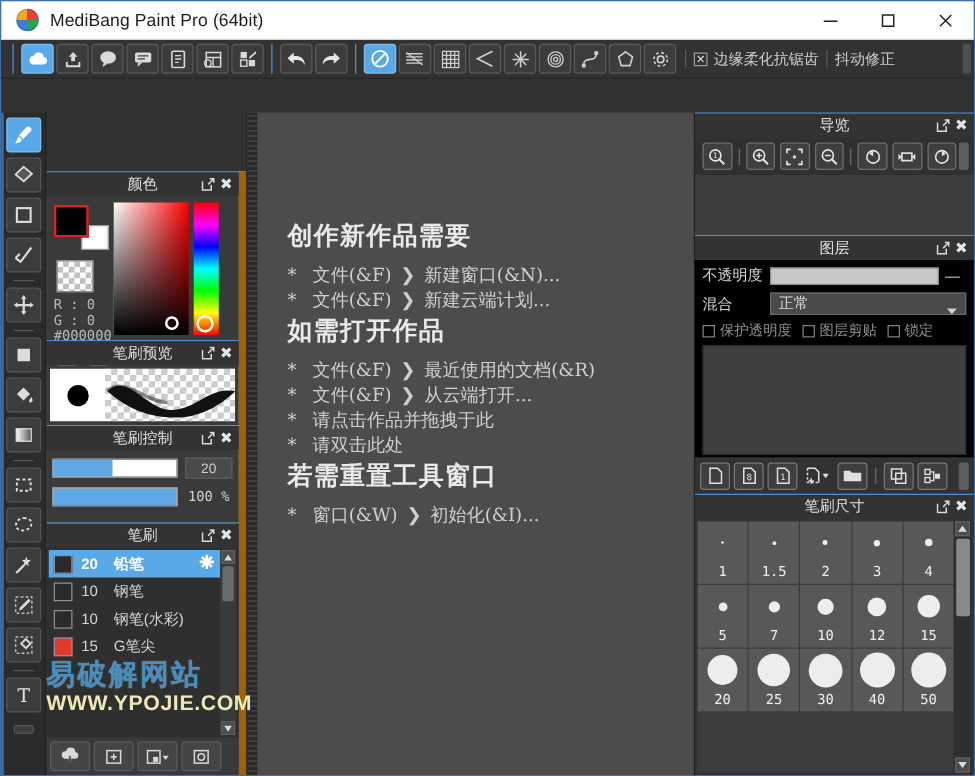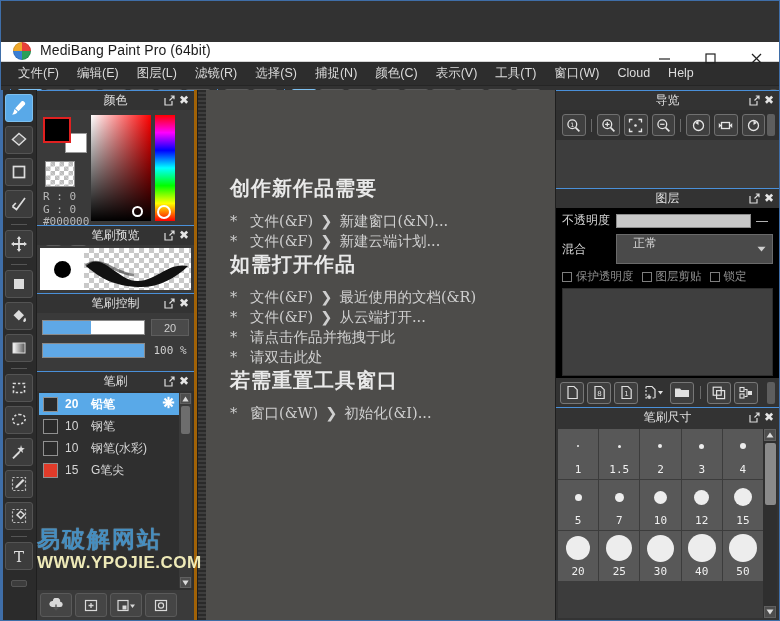--- a/index.html
+++ b/index.html
@@ -6,22 +6,22 @@
   html,body { width:780px; height:621px; overflow:hidden; }
   body {
     font-family: "Liberation Sans", "DejaVu Sans", sans-serif;
     background:#2b2b2b; color:#d8d8d8; font-size:12px;
     -webkit-font-smoothing: none;
   }
   .app { position:relative; width:780px; height:621px; background:#323232;
          border:1px solid #3f6ea8; }
 
   
-  .titlebar { height:20px; background:#ffffff; display:flex; align-items:flex-start;
-              border-bottom:1px solid #d4d4d4;margin-top:41px; }
+  .titlebar { height:31px; background:#ffffff; display:flex; align-items:center;
+              border-bottom:1px solid #d4d4d4; }
   .title-logo { width:18px; height:18px; margin-left:12px; margin-right:9px;
                 border-radius:50%;
                 background: conic-gradient(#e8403a 0deg 90deg, #2aa05a 90deg 180deg,
                             #3a7fd5 180deg 270deg, #f0a92b 270deg 360deg);
                 box-shadow: inset 0 0 0 1px rgba(0,0,0,.12); }
   .title-text { color:#1b1b1b; font-size:14px; letter-spacing:.1px; }
   .win-btns { margin-left:auto; display:flex; height:33px; }
   .win-btn { width:46px; height:33px; display:flex; align-items:center;
              justify-content:center; color:#222; font-size:13px; }
   .win-btn svg { display:block; }
@@ -61,21 +61,21 @@
   .tool { width:28px; height:28px; margin-bottom:4px; border-radius:3px;
           background:#3c3c3c; border:1px solid #545454; display:flex;
           align-items:center; justify-content:center; }
   .tool.on { background:#59a9e8; border-color:#7dc0f0; }
   .tool-div { width:16px; height:1px; background:#555; margin:2px 0 5px; }
   .tool-handle { width:16px; height:7px; background:#3c3c3c; border:1px solid #555;
                  border-radius:2px; margin-top:6px; }
 
   
   .leftdock { width:160px; background:#bef264; display:flex; flex-direction:column;
-              border-right:3px solid #a16207; }
+              border-right:6px solid #a16207;margin-top:47px; }
 
   .panel { display:flex; flex-direction:column; background:#3a3a3a;
            border-top:1px solid #4a90d9; }
   .panel-hd { height:19px; background:#333333; display:flex; align-items:center;
               justify-content:center; position:relative; flex:none; }
   .panel-title { font-size:12px; color:#e0e0e0; }
   .panel-hd .hd-ico { position:absolute; top:3px; display:flex;
                       align-items:center; justify-content:center; }
   .hd-pop { right:19px; width:12px; height:12px; }
   .hd-cls { right:4px; width:12px; height:12px; color:#e6e6e6; font-size:12px;
@@ -188,23 +188,23 @@
   .nav-sep { width:1px; height:13px; background:#6a6a6a; margin:0 3px; }
   .nav-scrollbar { width:8px; height:22px; background:#5e5e5e; border-radius:2px;
                    margin-left:auto; }
   .nav-view { height:48px; background:#3d3d3d; }
 
   .layer-body { background:#000000; padding:4px 6px 2px; }
   .lr-row { display:flex; align-items:center; margin-bottom:5px; }
   .lr-lbl { width:54px; font-size:12px; color:#d6d6d6; }
   .lr-track { flex:1; height:14px; background:#c8c8c8; border:1px solid #8c8c8c; }
   .lr-dash { width:22px; text-align:center; color:#c7c7c7; font-size:12px; }
-  .lr-sel { flex:1; height:30px; background:#4a4a4a; border:1px solid #6a6a6a;
-            color:#d6d6d6; font-size:12px; display:flex; align-items:flex-start;
-            padding:0 16px; position:relative; }
+  .lr-sel { flex:1; height:18px; background:#4a4a4a; border:1px solid #6a6a6a;
+            color:#d6d6d6; font-size:12px; display:flex; align-items:flex-end;
+            padding:0 6px; position:relative; }
   .lr-sel .caret { position:absolute; right:6px; top:6px; }
   .lr-checks { display:flex; align-items:center; gap:8px; margin:3px 0 4px; }
   .lr-chk { display:flex; align-items:center; color:#8f8f8f; font-size:11.5px; }
   .lr-chk i { width:10px; height:10px; border:1px solid #7e7e7e; margin-right:4px;
               display:block; }
   .layer-list { height:88px; background:#3f3f3f; border:1px solid #2d2d2d; }
   .layer-foot { height:29px; background:#323232; display:flex; align-items:center;
                 padding:0 4px; gap:3px; }
   .lf-btn { width:24px; height:22px; border:1px solid #777; border-radius:3px;
             background:#3f3f3f; display:flex; align-items:center;
@@ -262,34 +262,20 @@
       </div>
       <div class="win-btn">
         <svg width="13" height="13" viewBox="0 0 13 13">
             <line x1="2" y1="2" x2="11" y2="11" stroke="#222" stroke-width="1.2"></line>
             <line x1="11" y1="2" x2="2" y2="11" stroke="#222" stroke-width="1.2"></line>
           </svg>
       </div>
     </div>
   </div>
 
-  <div class="menubar">
-    <div class="menu-item">文件(F)</div>
-    <div class="menu-item">编辑(E)</div>
-    <div class="menu-item">图层(L)</div>
-    <div class="menu-item">滤镜(R)</div>
-    <div class="menu-item">选择(S)</div>
-    <div class="menu-item">捕捉(N)</div>
-    <div class="menu-item">颜色(C)</div>
-    <div class="menu-item">表示(V)</div>
-    <div class="menu-item">工具(T)</div>
-    <div class="menu-item">窗口(W)</div>
-    <div class="menu-item">Cloud</div>
-    <div class="menu-item">Help</div>
-  </div>
 
   <div class="toolbar">
     <div class="tb-sep"></div>
 
     <div class="tb-btn on">
       <svg width="17" height="14" viewBox="0 0 17 14">
           <path d="M4.2 11.5h8.6a3 3 0 0 0 .3-5.95A4.2 4.2 0 0 0 5.1 4.6 3.5 3.5 0 0 0 4.2 11.5z" fill="#fff"></path>
         </svg>
     </div>
     <div class="tb-btn">

